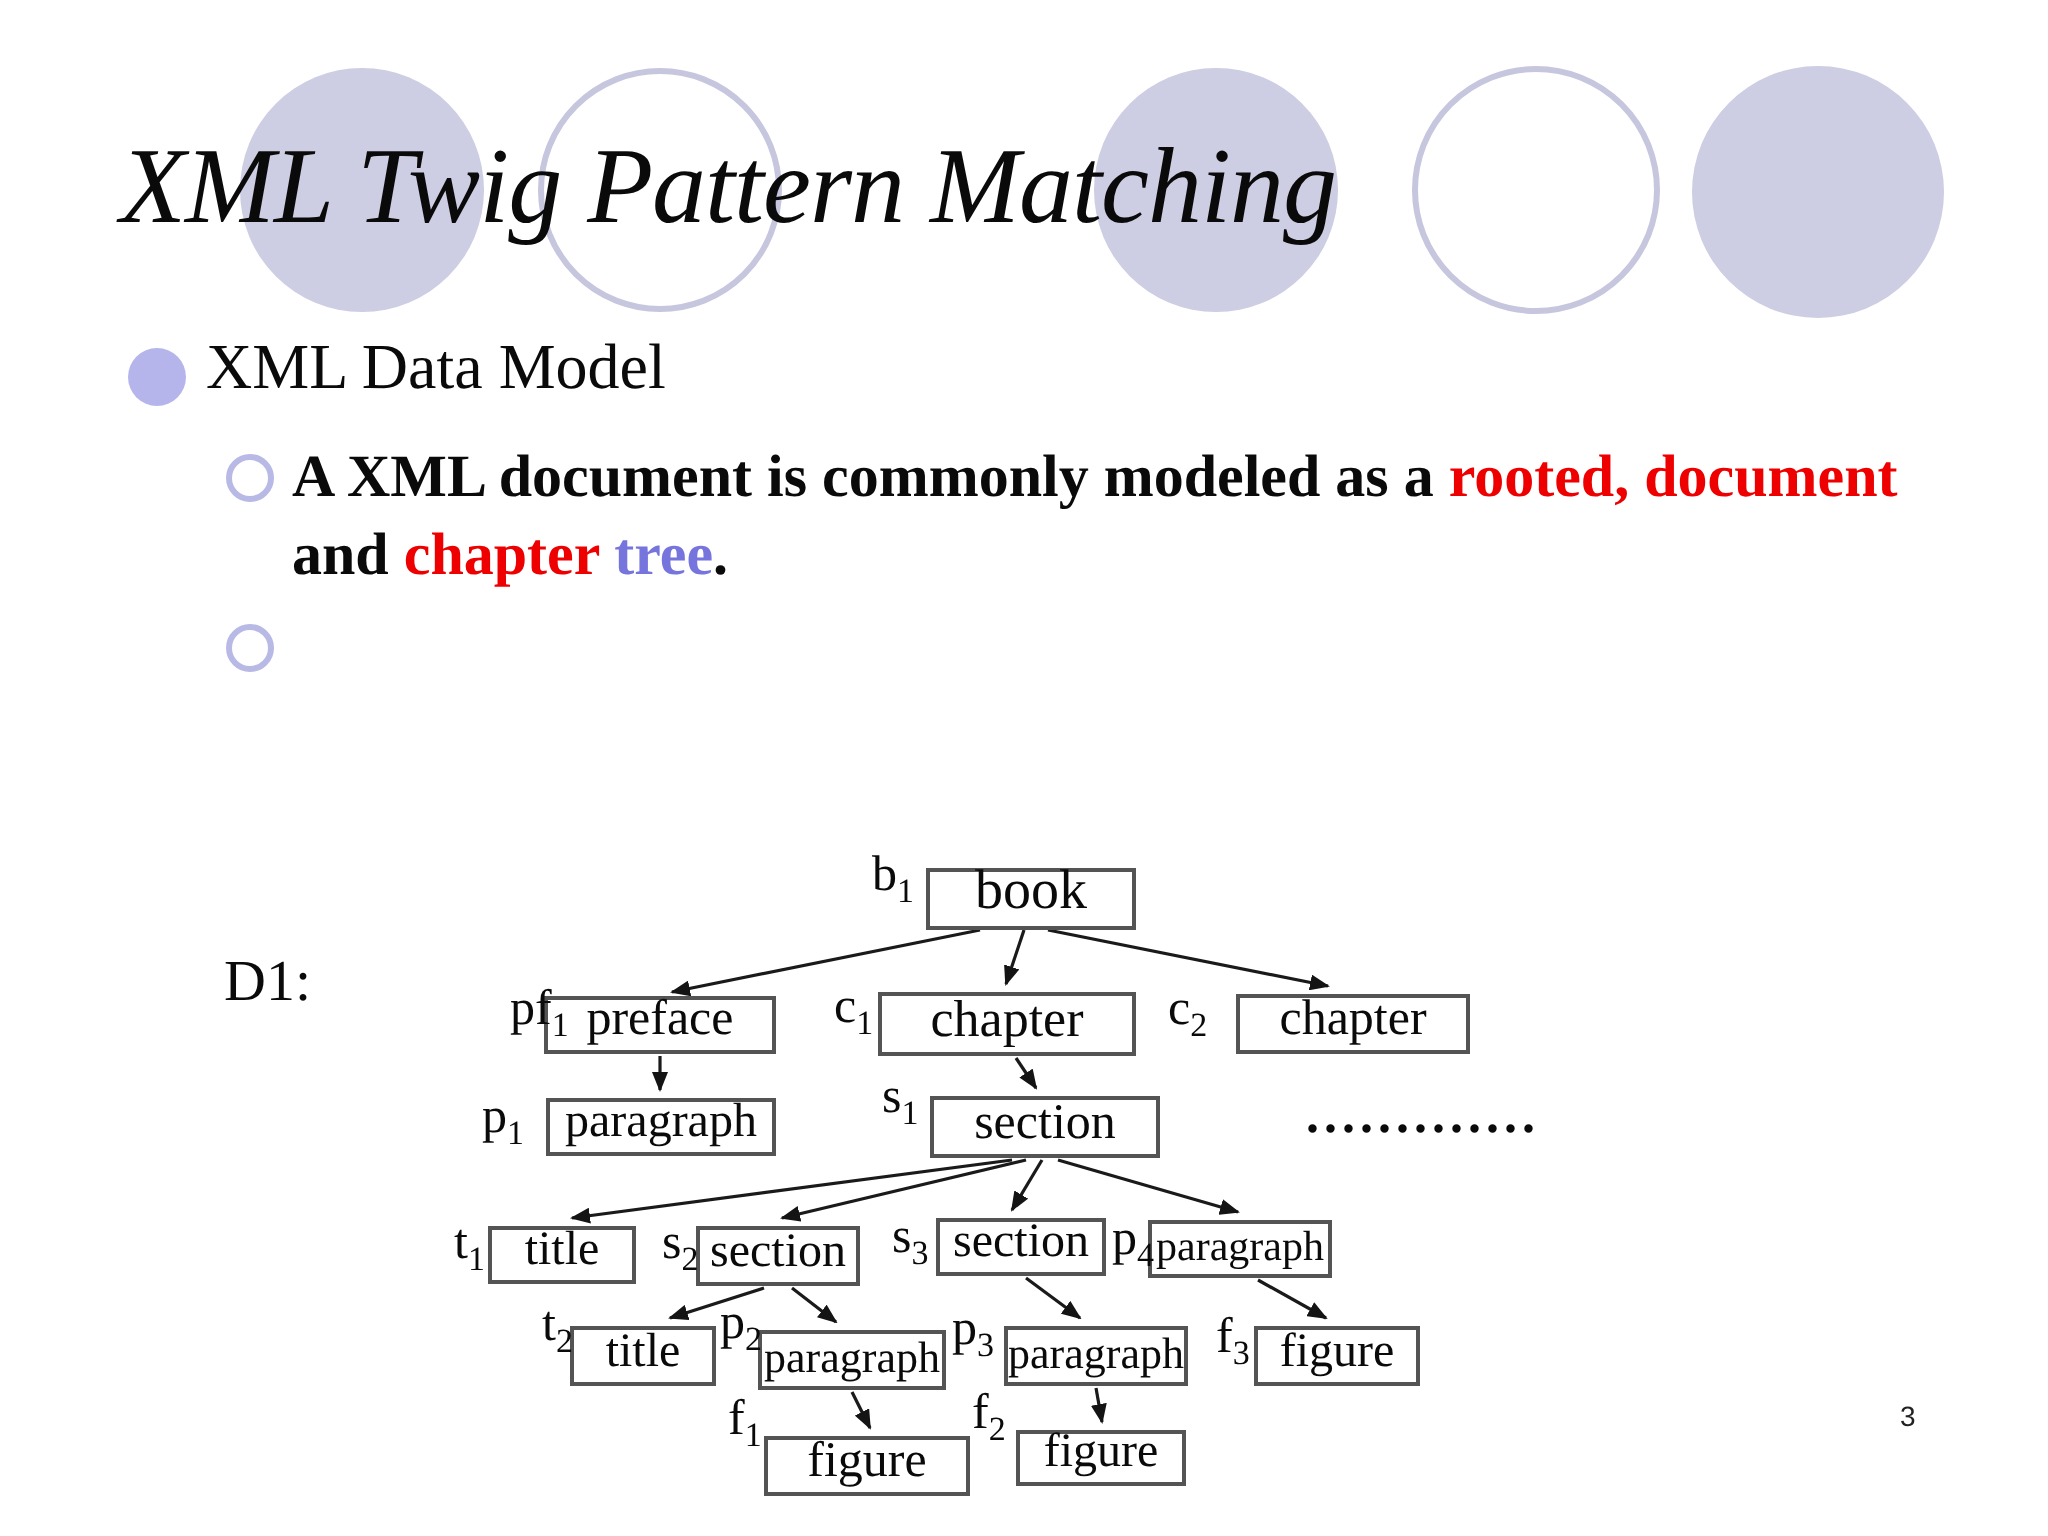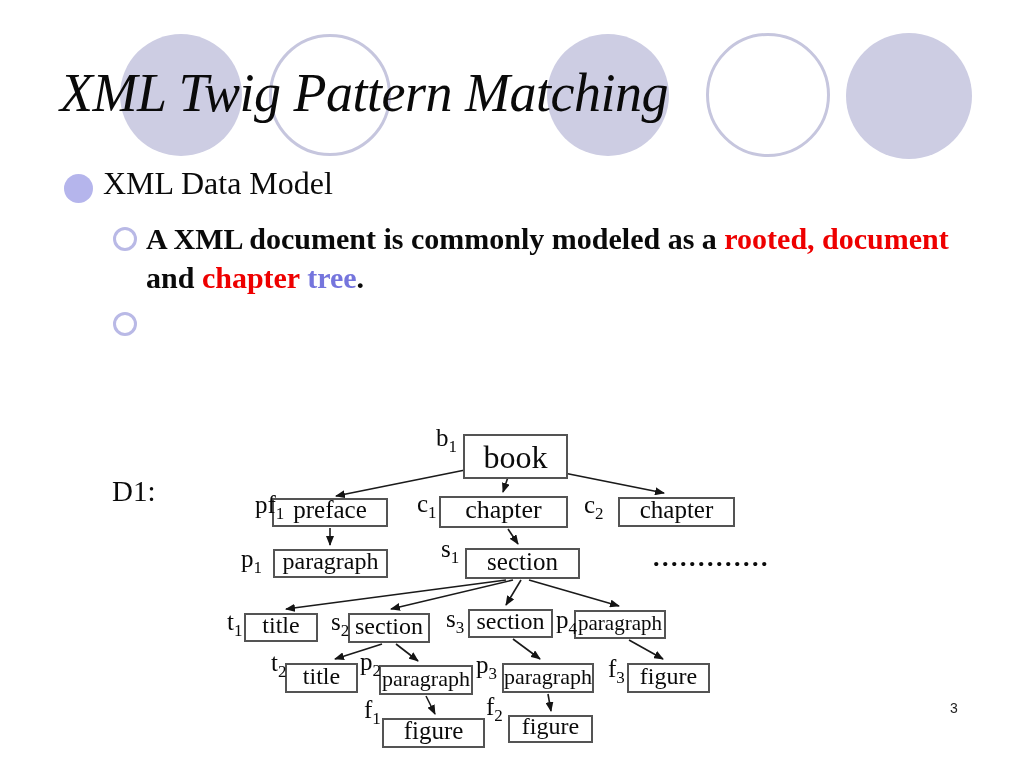--- a/index.html
+++ b/index.html
@@ -92,21 +92,21 @@
     <line x1="513" y1="639" x2="540" y2="659" marker-end="url(#ah)"></line>
     <line x1="629" y1="640" x2="663" y2="659" marker-end="url(#ah)"></line>
     <line x1="426" y1="696" x2="435" y2="714" marker-end="url(#ah)"></line>
     <line x1="548" y1="694" x2="551" y2="711" marker-end="url(#ah)"></line>
   </g>
 </svg>
 
 <div class="doc-label">D1:</div>
 <div class="dots">.............</div>
 
-<div class="node" style="left:463px;top:434px;width:105px;height:45px;font-size:32px">
+<div class="node" style="left:463px;top:434px;width:105px;height:31px;font-size:28px">
     <span>book</span>
   </div>
 <div class="node" style="left:272px;top:498px;width:116px;height:29px;font-size:25px">
     <span>preface</span>
   </div>
 <div class="node" style="left:439px;top:496px;width:129px;height:32px;font-size:26px">
     <span>chapter</span>
   </div>
 <div class="node" style="left:618px;top:497px;width:117px;height:30px;font-size:25px">
     <span>chapter</span>

